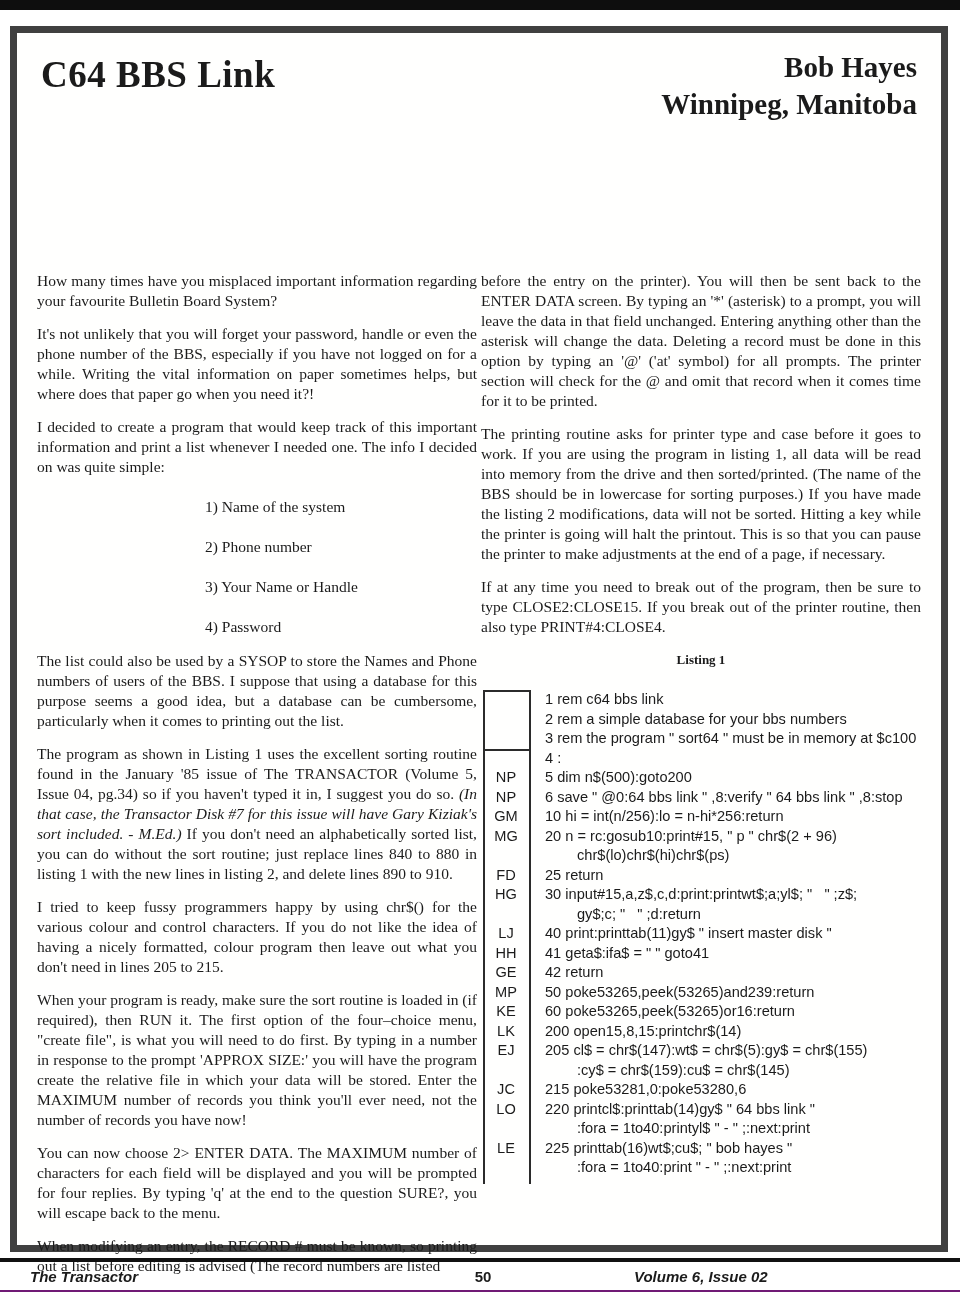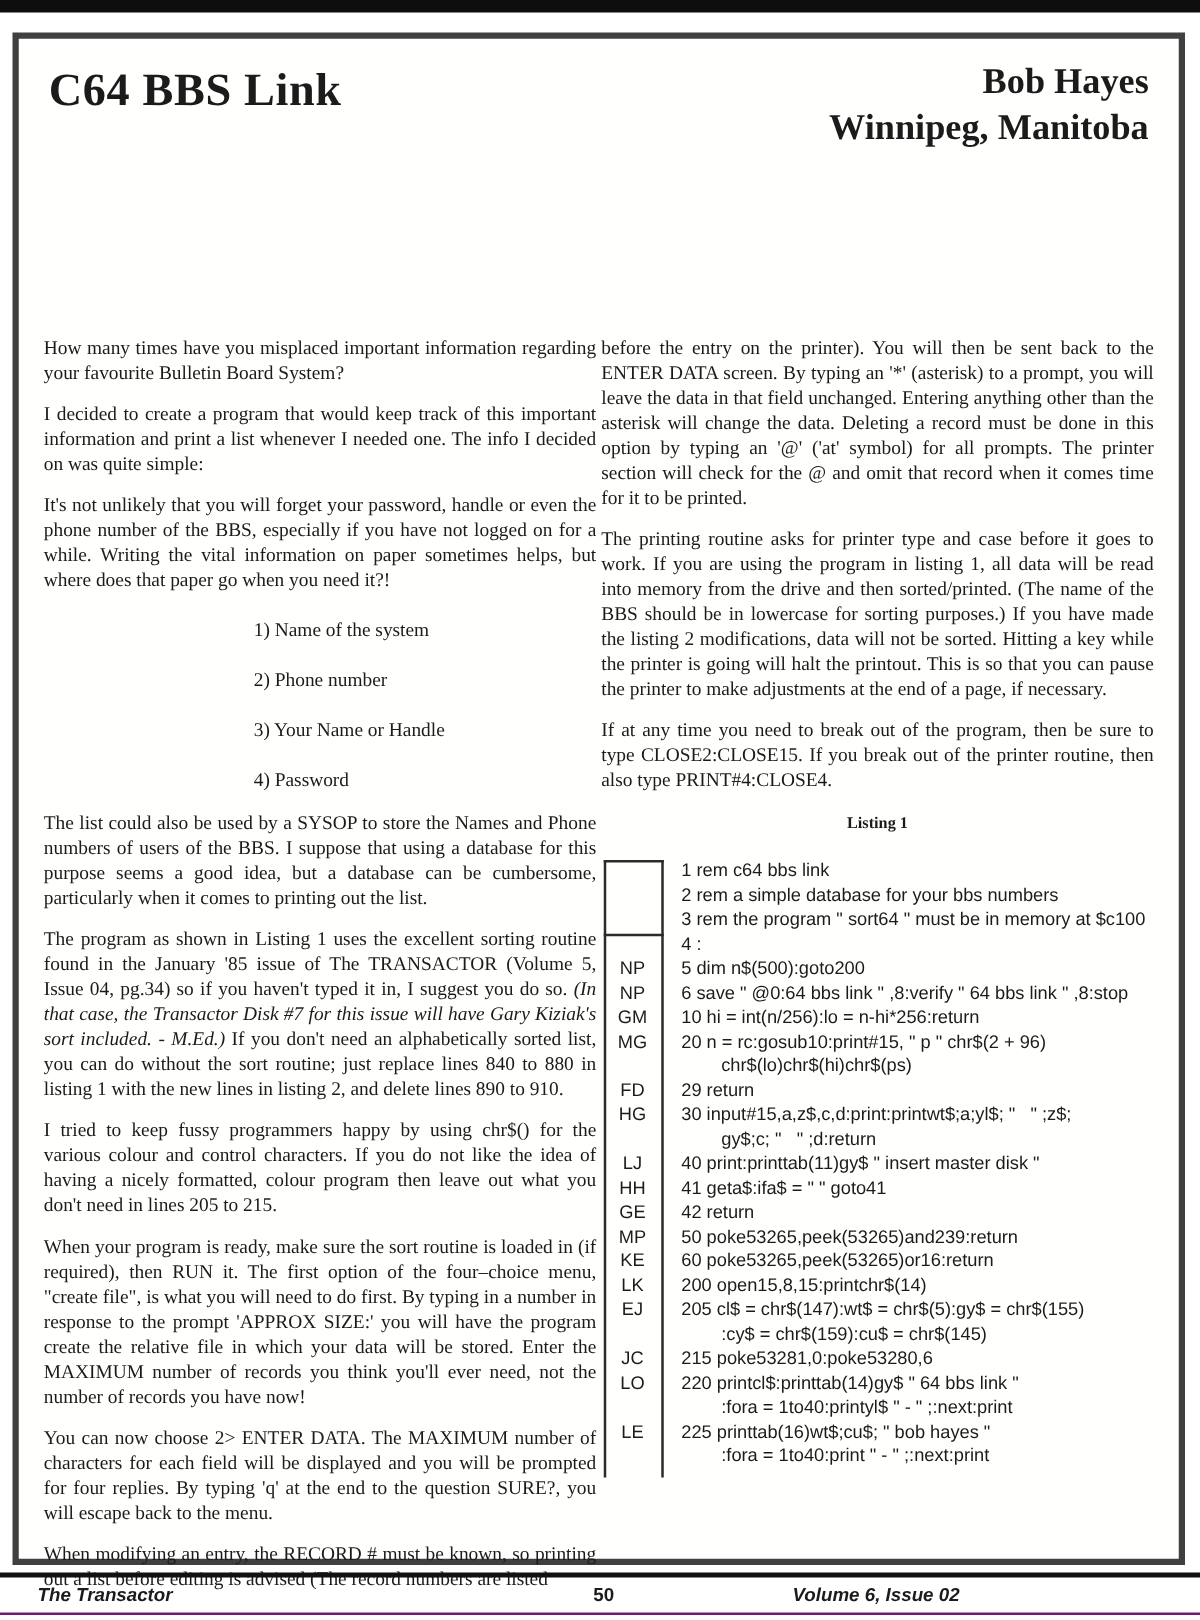--- a/index.html
+++ b/index.html
@@ -4,21 +4,21 @@
 <style>
   html,body{margin:0;padding:0;}
   body{
     width:960px;height:1296px;position:relative;overflow:hidden;
     background:#ffffff;color:#1b1b1b;
     font-family:"Liberation Serif", serif;
   }
   .top-bar{position:absolute;top:0;left:0;width:960px;height:10px;background:#0e0e0e;}
   .page{
     position:absolute;top:26px;left:10px;width:938px;height:1226px;
-    border:5px solid #404040;background:#fffffe;box-sizing:border-box;
+    border:7px solid #404040;background:#fffffe;box-sizing:border-box;
   }
   .page-header{display:flex;justify-content:space-between;align-items:flex-start;
     padding:16px 24px 0 24px;height:104px;}
   .doc-title{font-size:37px;font-weight:700;margin:4px 0 0 0;letter-spacing:.5px;}
   .byline{text-align:right;font-size:29px;font-weight:700;line-height:1.28;}
   .columns{display:flex;gap:4px;padding:0 20px;margin-top:118px;}
   .col{flex:1;min-width:0;font-size:15.5px;line-height:20px;text-align:justify;}
   .col p{margin:0 0 13px 0;}
   .num-list{margin:3px 0 14px 168px;text-align:left;}
   .num-list div{line-height:20px;margin-top:20px;}
@@ -61,22 +61,22 @@
     <div class="byline">
       <div>Bob Hayes</div>
       <div>Winnipeg, Manitoba</div>
     </div>
   </div>
 
   <div class="columns">
 
     <div class="col">
       <p>How many times have you misplaced important information regarding your favourite Bulletin Board System?</p>
+      <p>It's not unlikely that you will forget your password, handle or even the phone number of the BBS, especially if you have not logged on for a while. Writing the vital information on paper sometimes helps, but where does that paper go when you need it?!</p>
       <p>I decided to create a program that would keep track of this important information and print a list whenever I needed one. The info I decided on was quite simple:</p>
-      <p>It's not unlikely that you will forget your password, handle or even the phone number of the BBS, especially if you have not logged on for a while. Writing the vital information on paper sometimes helps, but where does that paper go when you need it?!</p>
       <div class="num-list">
         <div>1) Name of the system</div>
         <div>2) Phone number</div>
         <div>3) Your Name or Handle</div>
         <div>4) Password</div>
       </div>
       <p>The list could also be used by a SYSOP to store the Names and Phone numbers of users of the BBS. I suppose that using a database for this purpose seems a good idea, but a database can be cumbersome, particularly when it comes to printing out the list.</p>
       <p><span>The program as shown in Listing 1 uses the excellent sorting routine found in the January '85 issue of The TRANSACTOR (Volume 5, Issue 04, pg.34) so if you haven't typed it in, I suggest you do so. </span><span class="it">(In that case, the Transactor Disk #7 for this issue will have Gary Kiziak's sort included. - M.Ed.)</span><span> If you don't need an alphabetically sorted list, you can do without the sort routine; just replace lines 840 to 880 in listing 1 with the new lines in listing 2, and delete lines 890 to 910.</span></p>
       <p>I tried to keep fussy programmers happy by using chr$() for the various colour and control characters. If you do not like the idea of having a nicely formatted, colour program then leave out what you don't need in lines 205 to 215.</p>
       <p>When your program is ready, make sure the sort routine is loaded in (if required), then RUN it. The first option of the four–choice menu, "create file", is what you will need to do first. By typing in a number in response to the prompt 'APPROX SIZE:' you will have the program create the relative file in which your data will be stored. Enter the MAXIMUM number of records you think you'll ever need, not the number of records you have now!</p>
@@ -140,21 +140,21 @@
             <div class="lst-row">
               <span class="lst-code">MG</span>
               <div class="lst-lines">
                 <div class="lst-line">20 n = rc:gosub10:print#15, " p " chr$(2 + 96)</div>
                 <div class="lst-line cont">chr$(lo)chr$(hi)chr$(ps)</div>
               </div>
             </div>
             <div class="lst-row">
               <span class="lst-code">FD</span>
               <div class="lst-lines">
-                <div class="lst-line">29 return</div>
+                <div class="lst-line">25 return</div>
               </div>
             </div>
             <div class="lst-row">
               <span class="lst-code">HG</span>
               <div class="lst-lines">
                 <div class="lst-line">30 input#15,a,z$,c,d:print:printwt$;a;yl$; "   " ;z$;</div>
                 <div class="lst-line cont">gy$;c; "   " ;d:return</div>
               </div>
             </div>
             <div class="lst-row">

